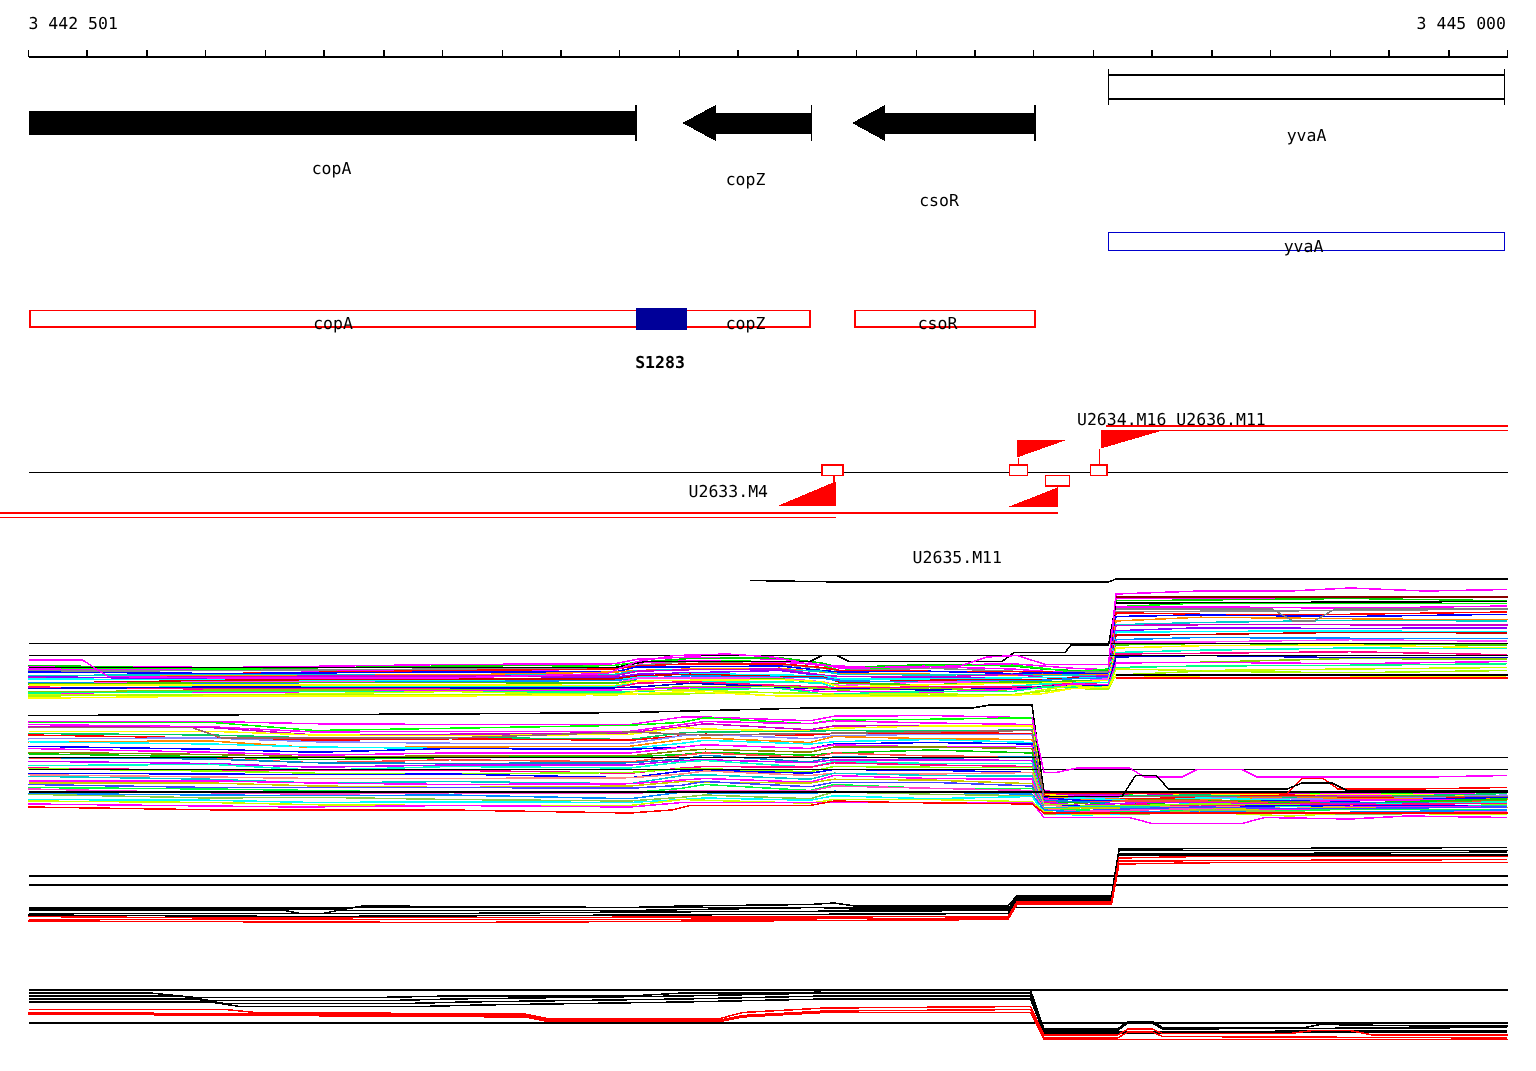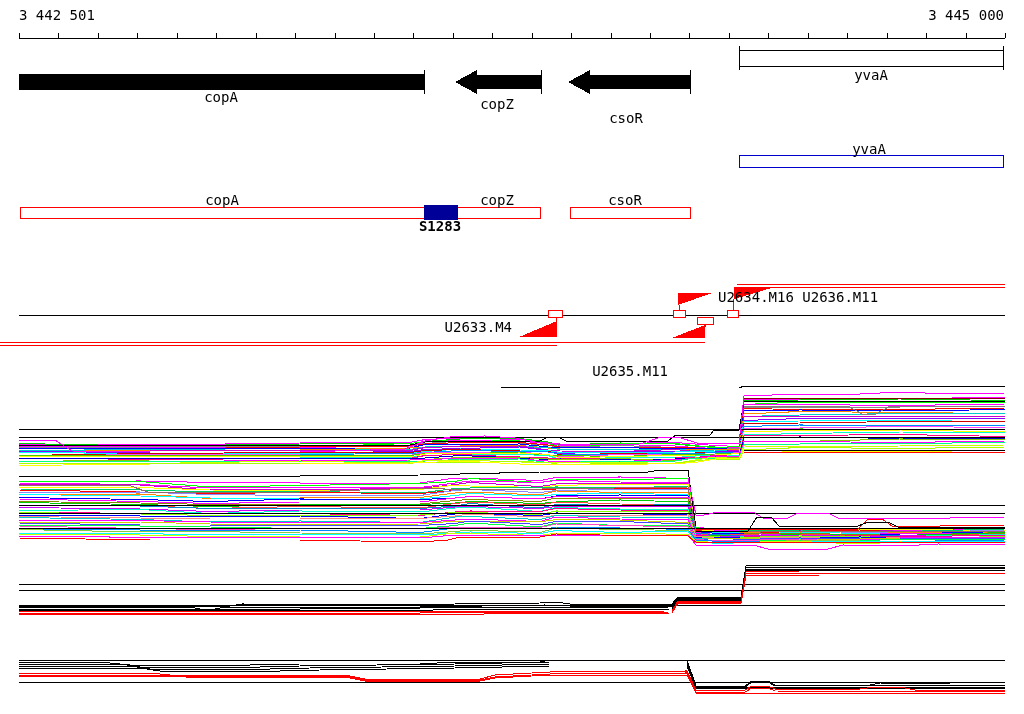--- a/index.html
+++ b/index.html
@@ -1,19 +1,19 @@
 <!DOCTYPE html>
 <html><head>
 <meta charset="utf-8">
 <style>
   html,body{margin:0;padding:0;background:#fff;}
   .screen{position:relative;width:1024px;height:714px;background:#ffffff;overflow:hidden;
           font-family:"DejaVu Sans Mono",monospace;}
-  .lbl{position:absolute;font-size:14px;line-height:13px;color:#000;white-space:pre;}
-  .lbl.center{transform:translateX(-50%);}
+  .lbl{position:absolute;font-size:11px;line-height:13px;color:#000;white-space:pre;}
+  .lbl.center{transform:translateX(-50%);margin-top:15px;}
   .lbl.right{transform:translateX(-100%);}
   svg{position:absolute;left:0;top:0;}
 </style>
 </head>
 <body>
 
 <div class="screen">
   <svg id="gfx" width="1024" height="714">
       <g>
         <line x1="19" y1="38" x2="1005" y2="38" stroke="#000" stroke-width="1" shape-rendering="crispEdges"></line>
@@ -196,15 +196,15 @@
       <div class="lbl center" style="left: 497px; top: 98px;">copZ</div>
       <div class="lbl center" style="left: 626px; top: 112px;">csoR</div>
       <div class="lbl center" style="left: 871px; top: 69px;">yvaA</div>
       <div class="lbl center" style="left: 869px; top: 143px;">yvaA</div>
       <div class="lbl center" style="left: 222px; top: 194px;">copA</div>
       <div class="lbl center" style="left: 497px; top: 194px;">copZ</div>
       <div class="lbl center" style="left: 625px; top: 194px;">csoR</div>
       <div class="lbl center" style="left: 440px; top: 220px; font-weight: bold;">S1283</div>
       <div class="lbl right" style="left: 512px; top: 321px;">U2633.M4</div>
       <div class="lbl right" style="left: 668px; top: 321px; margin-top: 44px;">U2635.M11</div>
-      <div class="lbl " style="left: 718px; top: 291px;">U2634.M16 U2636.M11</div>
+      <div class="lbl " style="left: 718px; top: 273px;">U2634.M16 U2636.M11</div>
     </div>
 </div>
 
 </body></html>

